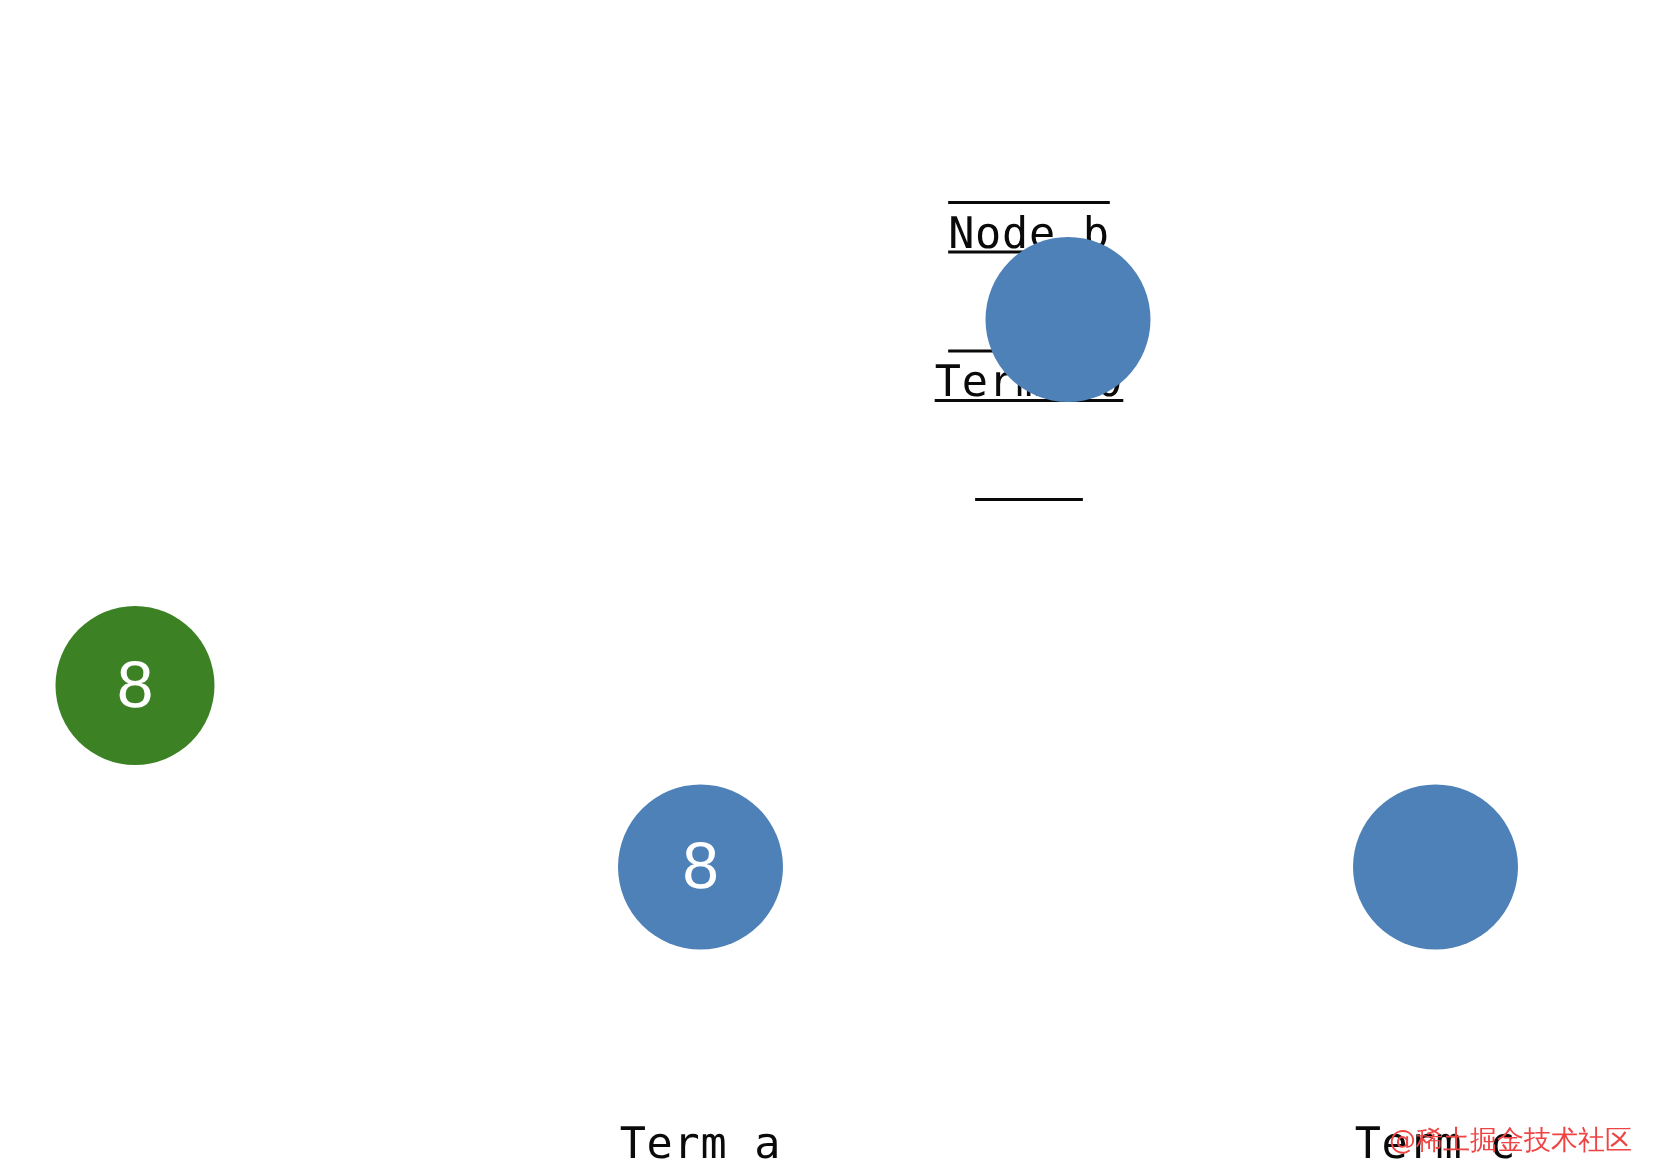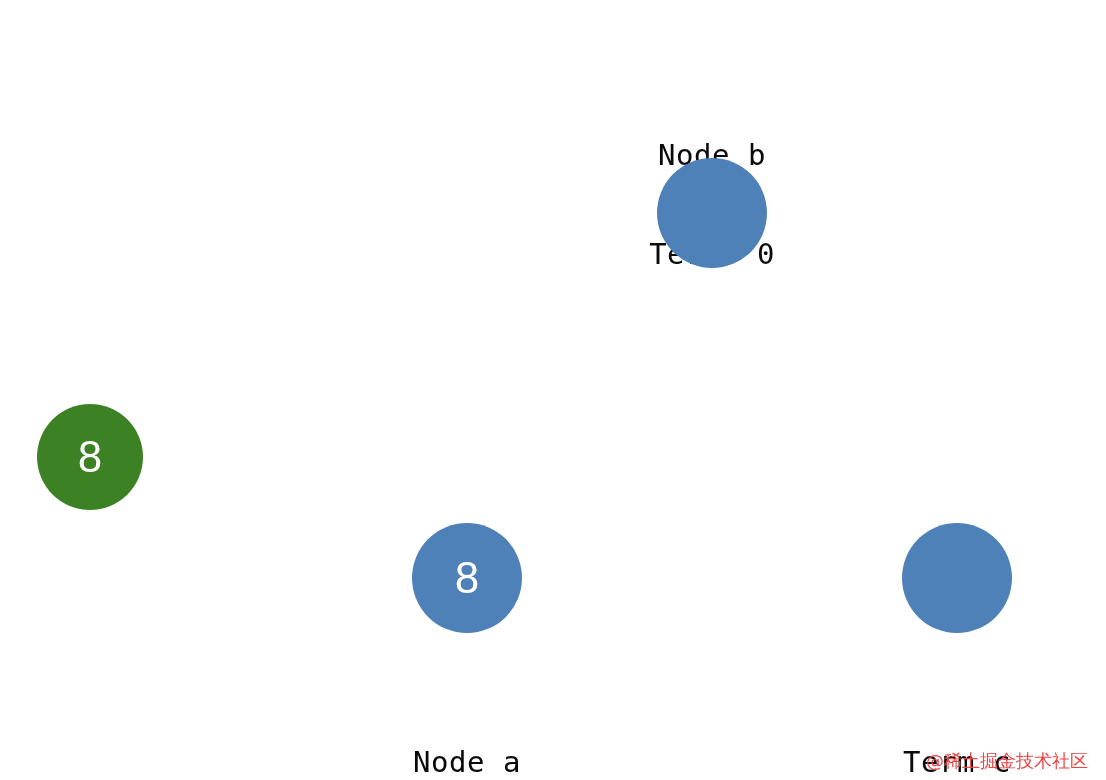--- a/index.html
+++ b/index.html
@@ -59,41 +59,41 @@
     white-space: nowrap;
     user-select: none;
   }
 </style>
 </head>
 <body>
 
 <div id="canvas">
 
   <div class="node-group">
-    <div class="node-label" style="left: 562px; top: 73px; width: 300px;">
+    <div class="node-label" style="left: 536px; top: 73px; width: 300px; text-decoration: underline;">
       <span class="label-line">Node b</span>
       <span class="label-line">Term: 0</span>
     </div>
     <div class="node-circle" style="left: 657px; top: 158px; width: 110px; height: 110px; background: #4e81b8;">
       <span class="node-value"></span>
     </div>
   </div>
 
   <div class="node-group">
     <div class="node-circle" style="left: 37px; top: 404px; width: 106px; height: 106px; background: #3c8224;">
       <span class="node-value">8</span>
     </div>
   </div>
 
   <div class="node-group">
     <div class="node-circle" style="left: 412px; top: 523px; width: 110px; height: 110px; background: #4e81b8;">
       <span class="node-value">8</span>
     </div>
     <div class="node-label" style="left: 317px; top: 680px; width: 300px;">
-      <span class="label-line">Node a</span>
+      <span class="label-line">Term a</span>
       
     </div>
   </div>
 
   <div class="node-group">
     <div class="node-circle" style="left: 902px; top: 523px; width: 110px; height: 110px; background: #4e81b8;">
       <span class="node-value"></span>
     </div>
     <div class="node-label" style="left: 807px; top: 680px; width: 300px;">
       <span class="label-line">Term c</span>

